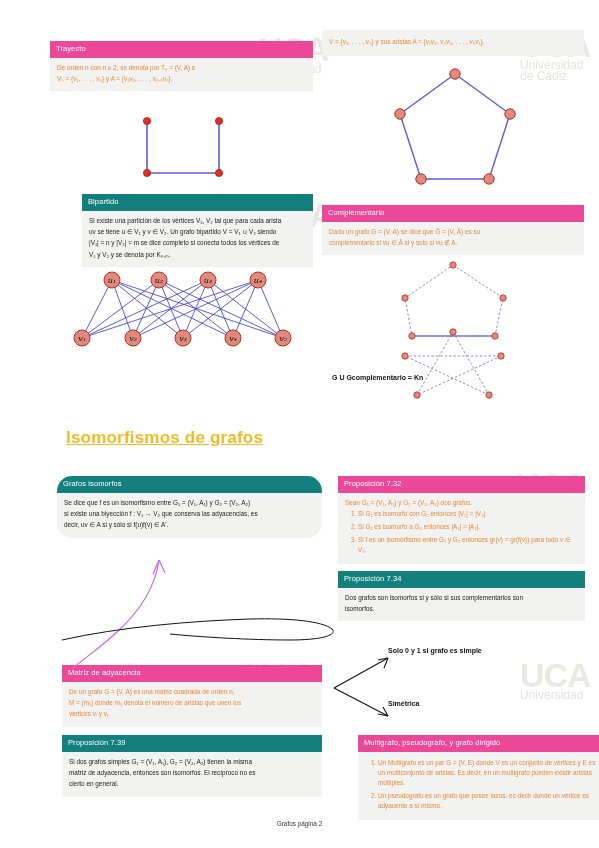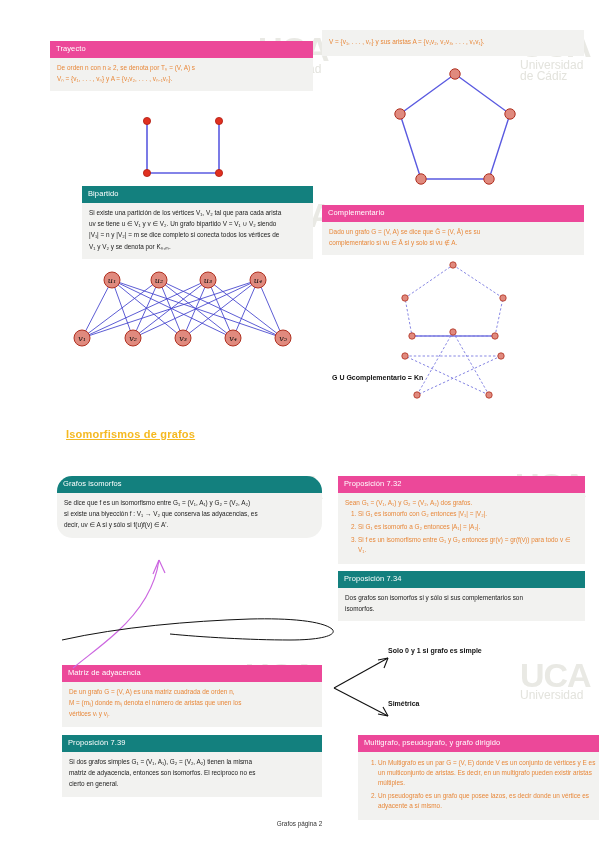--- a/index.html
+++ b/index.html
@@ -27,21 +27,21 @@
   
   .wm{position:absolute;pointer-events:none;user-select:none;}
   .wm .uca{font-family:"Liberation Sans",sans-serif;font-weight:bold;font-size:34px;
            color:#e9e9e4;line-height:30px;letter-spacing:-1px;}
   .wm .sub{font-family:"Liberation Sans",sans-serif;font-size:12px;color:#e3e3dd;
            line-height:11px;}
 
   
   .ftext{position:absolute;font-size:7px;font-weight:bold;color:#121212;}
 
-  .title-iso{position:absolute;left:66px;top:428px;font-size:11px;font-weight:bold;
+  .title-iso{position:absolute;left:66px;top:428px;font-size:17px;font-weight:bold;
              color:#f5b921;text-decoration:underline;letter-spacing:.2px;}
 
   .footer{position:absolute;left:0;right:0;top:820px;text-align:center;
           font-size:6.4px;color:#333;}
 
   svg{display:block;}
   .svg-abs{position:absolute;}
 </style>
 </head>
 <body>
@@ -115,21 +115,21 @@
 
   <svg class="svg-abs" style="left:390px;top:62px;" width="130" height="125" viewBox="0 0 130 125">
     <polygon points="65,12 120,52 99,117 31,117 10,52" fill="none" stroke="#5a5ae0" stroke-width="1.4"></polygon>
     <circle cx="65" cy="12" r="5.2" fill="#e08a7e" stroke="#b03020" stroke-width="1"></circle>
     <circle cx="120" cy="52" r="5.2" fill="#e08a7e" stroke="#b03020" stroke-width="1"></circle>
     <circle cx="99" cy="117" r="5.2" fill="#e08a7e" stroke="#b03020" stroke-width="1"></circle>
     <circle cx="31" cy="117" r="5.2" fill="#e08a7e" stroke="#b03020" stroke-width="1"></circle>
     <circle cx="10" cy="52" r="5.2" fill="#e08a7e" stroke="#b03020" stroke-width="1"></circle>
   </svg>
 
-  <div class="box teal" style="left:50px;top:186px;width:263px;padding-left:32px;">
+  <div class="box teal" style="left:50px;top:194px;width:263px;padding-left:32px;">
     <div class="hdr">Bipartido</div>
     <div class="bdy">
       <p>Si existe una partición de los vértices V₁, V₂ tal que para cada arista</p>
       <p>uv se tiene u ∈ V₁ y v ∈ V₂. Un grafo bipartido V = V₁ ∪ V₂ siendo</p>
       <p>|V₁| = n y |V₂| = m se dice completo si conecta todos los vértices de</p>
       <p>V₁ y V₂ y se denota por Kₙ,ₘ.</p>
     </div>
   </div>
 
   <div class="box orange" style="left:322px;top:205px;width:262px;">

